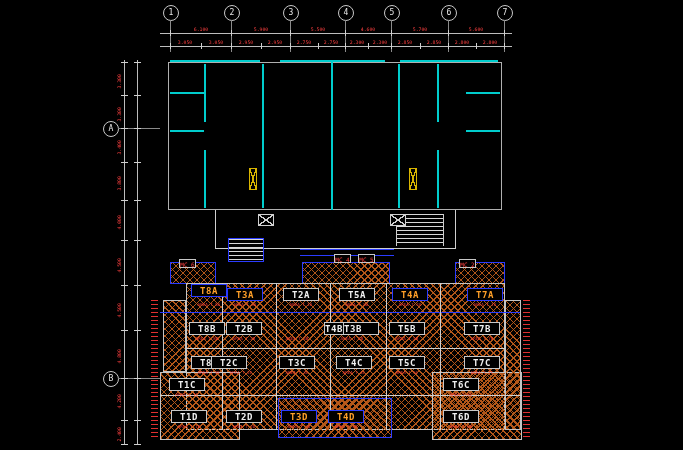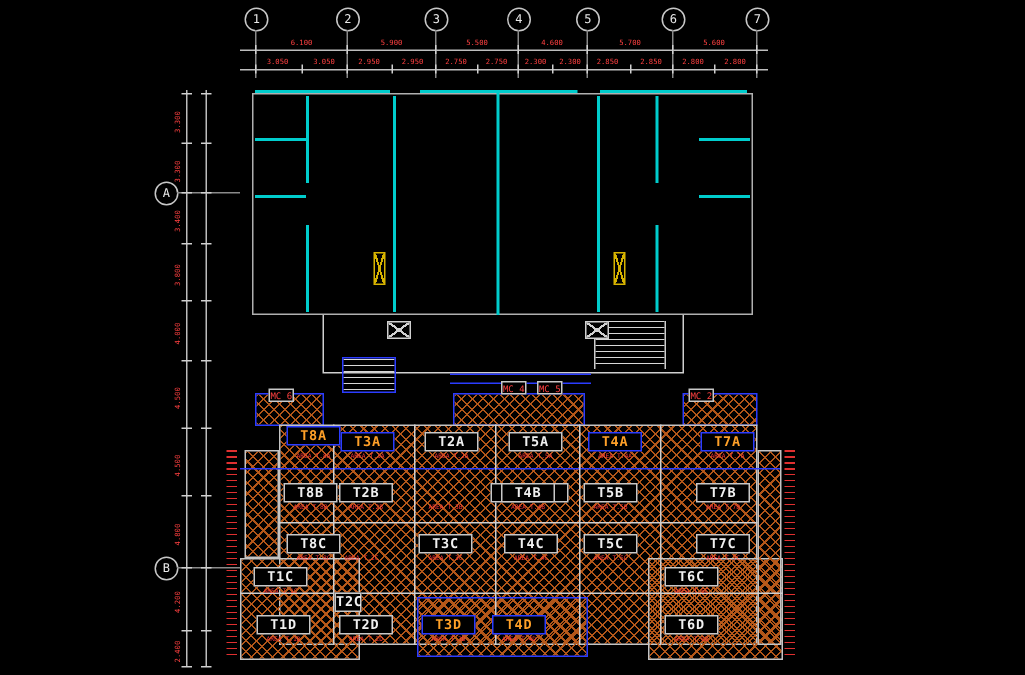--- a/index.html
+++ b/index.html
@@ -200,29 +200,29 @@
     <div class="abs unit-name unit-orange" style="left: 392px; top: 288px; width: 36px;">T4A</div>
     <div class="abs unit-cap" style="left: 388px; top: 302px; width: 44px;">AREA T.4A</div>
     <div class="abs unit-name unit-orange" style="left: 467px; top: 288px; width: 36px;">T7A</div>
     <div class="abs unit-cap" style="left: 463px; top: 302px; width: 44px;">AREA T.7A</div>
     <div class="abs unit-name unit-white" style="left: 189px; top: 322px; width: 36px;">T8B</div>
     <div class="abs unit-cap" style="left: 185px; top: 336px; width: 44px;">AREA T.8B</div>
     <div class="abs unit-name unit-white" style="left: 226px; top: 322px; width: 36px;">T2B</div>
     <div class="abs unit-cap" style="left: 222px; top: 336px; width: 44px;">AREA T.2B</div>
     <div class="abs unit-name unit-white" style="left: 279px; top: 322px; width: 52px; margin-left: 48px;">T3B</div>
     <div class="abs unit-cap" style="left: 275px; top: 336px; width: 44px;">AREA T.3B</div>
-    <div class="abs unit-name unit-white" style="left: 334px; top: 322px; width: 36px;">T4B</div>
+    <div class="abs unit-name unit-white" style="left: 324px; top: 322px; width: 20px;">T4B</div>
     <div class="abs unit-cap" style="left: 330px; top: 336px; width: 44px;">AREA T.4B</div>
     <div class="abs unit-name unit-white" style="left: 389px; top: 322px; width: 36px;">T5B</div>
     <div class="abs unit-cap" style="left: 385px; top: 336px; width: 44px;">AREA T.5B</div>
     <div class="abs unit-name unit-white" style="left: 464px; top: 322px; width: 36px;">T7B</div>
     <div class="abs unit-cap" style="left: 460px; top: 336px; width: 44px;">AREA T.7B</div>
     <div class="abs unit-name unit-white" style="left: 191px; top: 356px; width: 36px;">T8C</div>
     <div class="abs unit-cap" style="left: 187px; top: 370px; width: 44px;">AREA T.8C</div>
-    <div class="abs unit-name unit-white" style="left: 223px; top: 356px; width: 18px; margin-top: 39px;">T2C</div>
+    <div class="abs unit-name unit-white" style="left: 211px; top: 356px; width: 36px;">T2C</div>
     <div class="abs unit-cap" style="left: 219px; top: 370px; width: 44px;">AREA T.2C</div>
     <div class="abs unit-name unit-white" style="left: 279px; top: 356px; width: 36px;">T3C</div>
     <div class="abs unit-cap" style="left: 275px; top: 370px; width: 44px;">AREA T.3C</div>
     <div class="abs unit-name unit-white" style="left: 336px; top: 356px; width: 36px;">T4C</div>
     <div class="abs unit-cap" style="left: 332px; top: 370px; width: 44px;">AREA T.4C</div>
     <div class="abs unit-name unit-white" style="left: 389px; top: 356px; width: 36px;">T5C</div>
     <div class="abs unit-cap" style="left: 385px; top: 370px; width: 44px;">AREA T.5C</div>
     <div class="abs unit-name unit-white" style="left: 464px; top: 356px; width: 36px;">T7C</div>
     <div class="abs unit-cap" style="left: 460px; top: 370px; width: 44px;">AREA T.7C</div>
     <div class="abs unit-name unit-white" style="left: 169px; top: 378px; width: 36px;">T1C</div>

